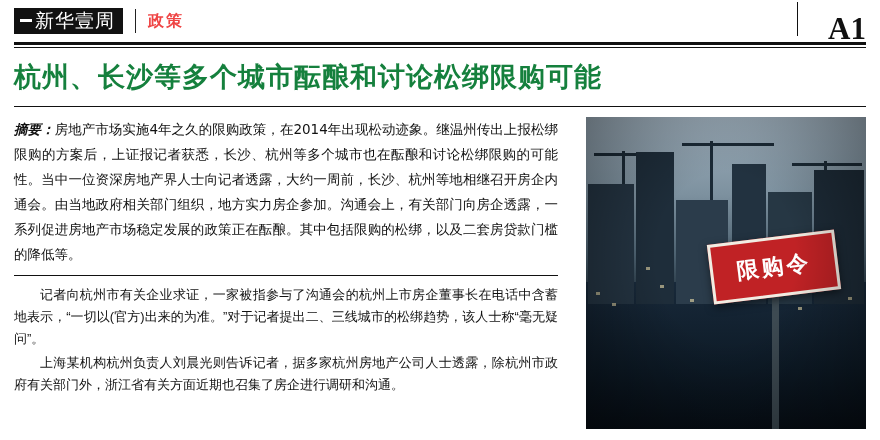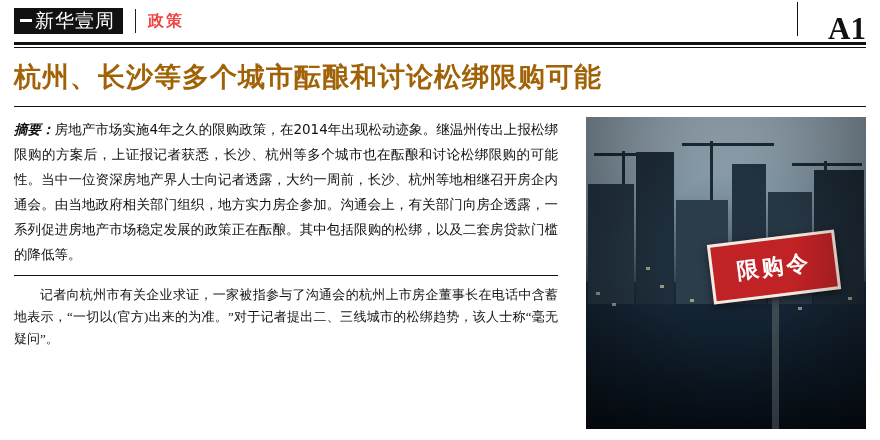--- a/index.html
+++ b/index.html
@@ -99,21 +99,21 @@
   }
 
   
   .headline {
     margin: 12px 14px 0 14px;
     font-family: "DejaVu Sans", sans-serif;
     font-weight: bold;
     font-size: 27px;
     line-height: 34px;
     letter-spacing: 1px;
-    color: #a16207;
+    color: #15803d;
   }
   .rule-under-headline {
     height: 1px;
     background: #111;
     margin: 12px 14px 0 14px;
   }
 
   
   .content {
     display: flex;
@@ -138,21 +138,21 @@
     font-weight: bold;
     font-style: italic;
   }
   .abstract-rule {
     height: 1px;
     background: #111;
     margin: 8px 0 8px 0;
     width: 100%;
   }
   .body-text p {
-    font-family: Liberation Serif, serif;
+    font-family: Liberation Sans, sans-serif;
     font-size: 13px;
     line-height: 22px;
     text-align: justify;
     margin: 0 0 2px 0;
     text-indent: 26px;
     color: #111;
   }
 
   
   .photo-col {
@@ -259,20 +259,21 @@
 
   <div class="headline">杭州、长沙等多个城市酝酿和讨论松绑限购可能</div>
   <div class="rule-under-headline"></div>
 
   <div class="content">
     <div class="text-col">
       <div class="abstract"><span class="lead">摘要：</span><span>房地产市场实施4年之久的限购政策，在2014年出现松动迹象。继温州传出上报松绑限购的方案后，上证报记者获悉，长沙、杭州等多个城市也在酝酿和讨论松绑限购的可能性。当中一位资深房地产界人士向记者透露，大约一周前，长沙、杭州等地相继召开房企内通会。由当地政府相关部门组织，地方实力房企参加。沟通会上，有关部门向房企透露，一系列促进房地产市场稳定发展的政策正在酝酿。其中包括限购的松绑，以及二套房贷款门槛的降低等。</span></div>
       <div class="abstract-rule"></div>
       <div class="body-text">
         <p>记者向杭州市有关企业求证，一家被指参与了沟通会的杭州上市房企董事长在电话中含蓄地表示，“一切以(官方)出来的为准。”对于记者提出二、三线城市的松绑趋势，该人士称“毫无疑问”。</p>
+        <p>上海某机构杭州负责人刘晨光则告诉记者，据多家杭州房地产公司人士透露，除杭州市政府有关部门外，浙江省有关方面近期也召集了房企进行调研和沟通。</p>
 
       </div>
     </div>
 
     <div class="photo-col">
       <div class="photo">
         <div class="sky"></div>
 
         <div class="crane crane-mast" style="left:36px; top:34px; height:66px;"></div>
         <div class="crane crane-jib" style="left:8px; top:36px; width:76px;"></div>

